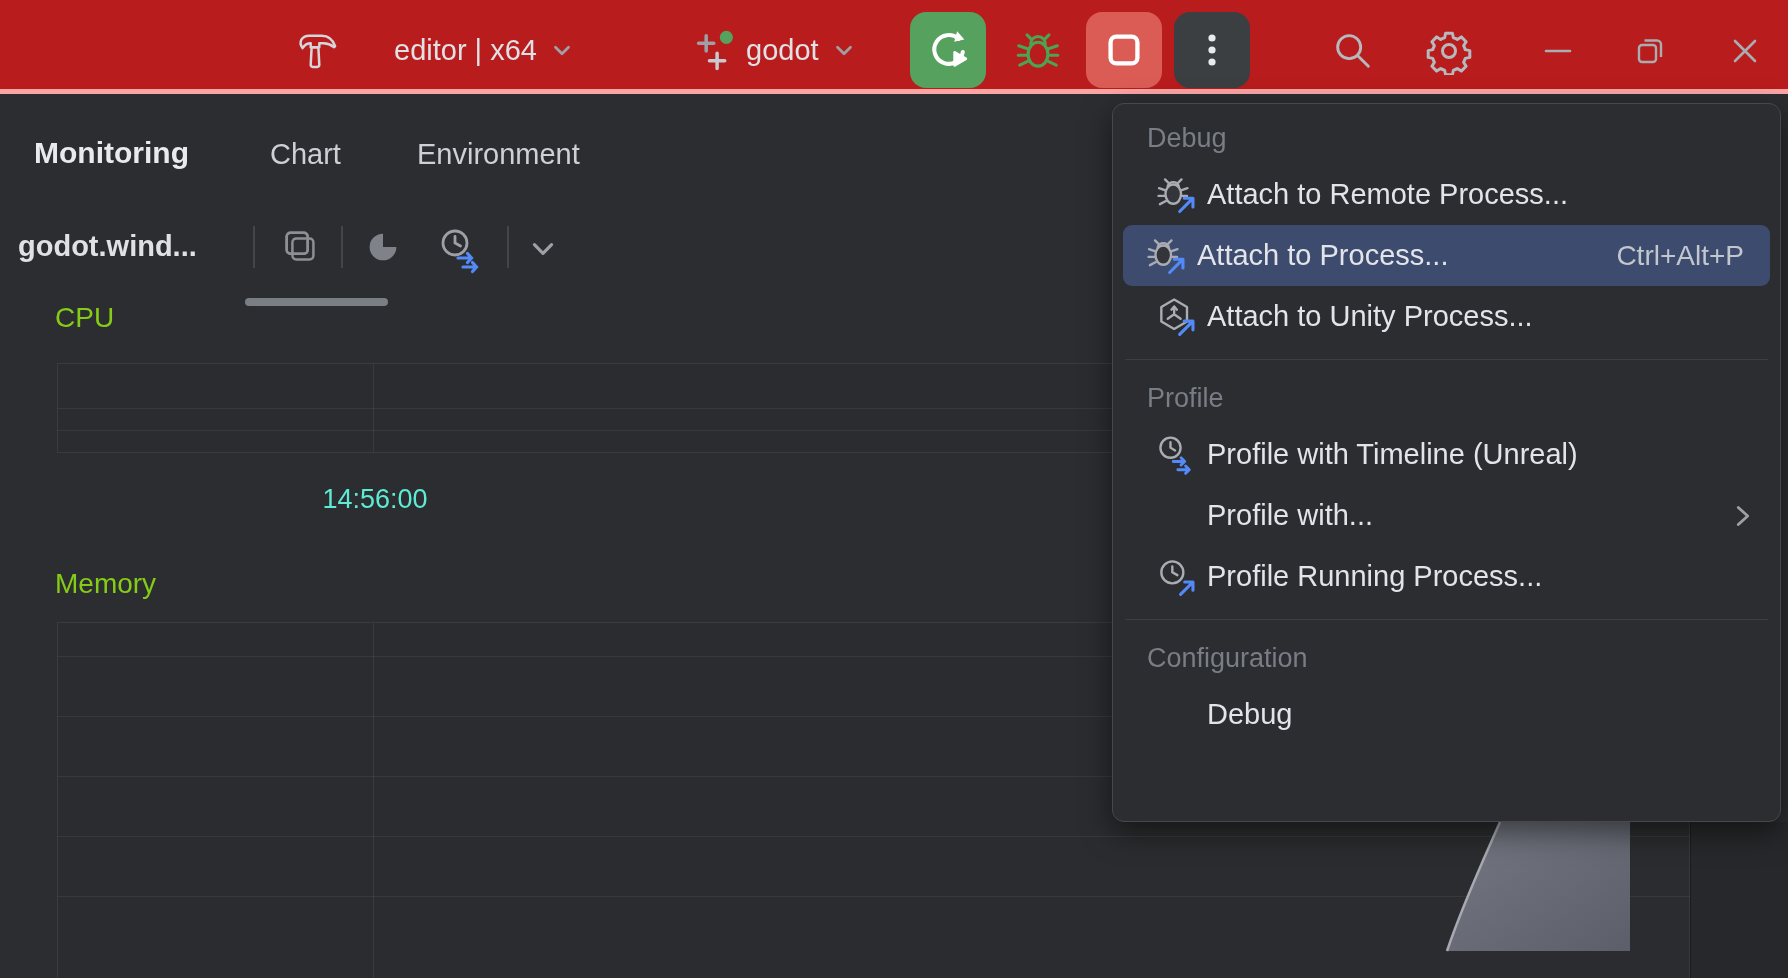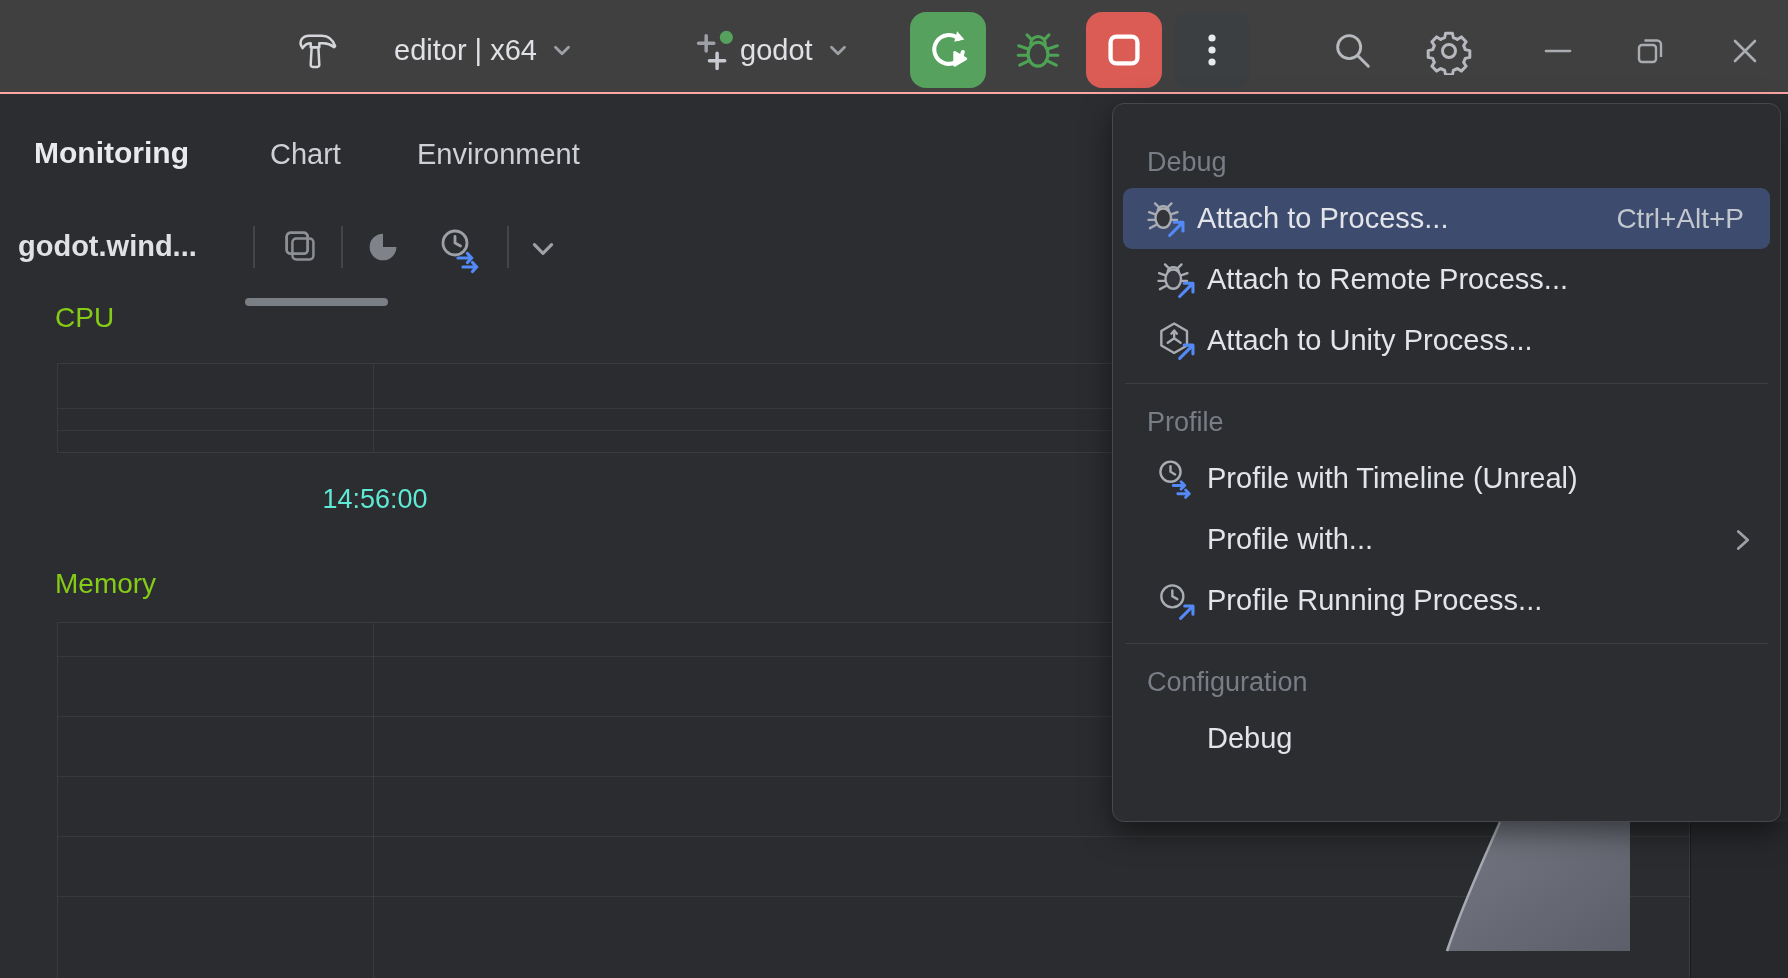--- a/index.html
+++ b/index.html
@@ -9,21 +9,21 @@
     background:#2B2D30;
     font-family:"Liberation Sans", sans-serif;
     color:#DFE1E5;
     -webkit-font-smoothing:antialiased;
   }
   svg{ display:block; }
 
   
   .titlebar{
     position:absolute; left:0; top:0; width:1788px; height:94px;
-    background:#404040; border-bottom:2px solid #fca5a5;
+    background:#b91c1c; border-bottom:5px solid #fca5a5;
   }
   .tb-item{ position:absolute; top:0; height:101px; display:flex; align-items:center; }
   .tb-text{ font-size:29px; color:#DFE1E5; }
   .tb-btn{
     position:absolute; top:12px; width:76px; height:76px; border-radius:16px;
     display:flex; align-items:center; justify-content:center;
   }
   .run-btn{ left:910px; background:#57A15E; }
   .debug-btn{ left:1000px; background:transparent; }
   .stop-btn{ left:1086px; background:#DB5C55; }
@@ -71,21 +71,21 @@
     position:absolute; left:1690px; top:822px; width:98px; height:156px;
     background:#26282B; border-left:1px solid #1A1B1D;
   }
   .stand-shape{ position:absolute; left:1443px; top:822px; }
 
   
   .menu{
     position:absolute; left:1112px; top:103px; width:669px; height:719px;
     background:#2B2D30; border:1px solid #46484D; border-radius:12px;
     box-shadow:0 10px 30px rgba(0,0,0,0.5);
-    padding-top:32px;
+    padding-top:8px;
   }
   .menu-header{ height:52px; display:flex; align-items:center; padding-left:34px;
     font-size:27px; color:#797D85; }
   .menu-item{ height:61px; display:flex; align-items:center; padding-left:30px; position:relative; }
   .menu-item.highlight{ margin:0 10px; padding-left:20px; border-radius:9px; background:#3D4B6E; }
   .mi-icon{ width:46px; height:46px; flex:0 0 46px; display:flex; align-items:center; justify-content:center; }
   .mi-label{ font-size:29px; color:#E2E4E9; margin-left:8px; white-space:nowrap; }
   .mi-shortcut{ margin-left:auto; margin-right:26px; font-size:28px; color:#C2C6CD; }
   .mi-sub{ margin-left:auto; margin-right:22px; }
   .menu-sep{ height:1px; background:#3C3E42; margin:12px 12px; }
@@ -110,21 +110,21 @@
   </span>
 
   <span class="tb-item" style="left:692px;">
     <svg width="48" height="48" viewBox="0 0 44 44">
       <g stroke="#9DA0A6" stroke-width="3.2" stroke-linecap="round" fill="none">
         <path d="M6 15 h14 M13 8 v14"></path>
         <path d="M16 31 h14 M23 24 v14" stroke="#C7CAD0"></path>
       </g>
       <circle cx="31.5" cy="9.5" r="6" fill="#57A15E"></circle>
     </svg>
-    <span class="tb-text" style="margin-left:0">godot</span>
+    <span class="tb-text" style="margin-left:6px">godot</span>
     <svg style="margin-left:12px" width="26" height="26" viewBox="0 0 28 28" fill="none" stroke="#9DA0A6" stroke-width="3" stroke-linecap="round" stroke-linejoin="round">
       <path d="M7 10 l7 7 7 -7"></path>
     </svg>
   </span>
 
   <span class="tb-btn run-btn">
     <svg width="46" height="46" viewBox="0 0 48 48">
       <path d="M35 12.5 A15 15 0 1 0 39.5 26" fill="none" stroke="#FFFFFF" stroke-width="4.2" stroke-linecap="round"></path>
       <path d="M33.5 4.5 L41 13 L30.5 15.5 Z" fill="#FFFFFF"></path>
       <path d="M31 26.5 L42.5 33.2 L31 40 Z" fill="#FFFFFF" stroke="#FFFFFF" stroke-width="3" stroke-linejoin="round"></path>
@@ -258,55 +258,55 @@
     </defs>
     <path d="M57 0 L187 0 L187 129 L4 129 C 19 84 39 41 57 0 Z" fill="url(#standg)"></path>
     <path d="M57 0 C 39 41 19 84 4 129" fill="none" stroke="#A7AAB2" stroke-width="2.5"></path>
   </svg>
 </span>
 
 <div class="menu">
 
   <div class="menu-header">Debug</div>
 
-  <div class="menu-item highlight">
-    <span class="mi-icon">
+  <div class="menu-item">
+    <span class="mi-icon" style="margin-left:10px">
       <svg width="44" height="44" viewBox="0 0 48 48" fill="none">
         <g stroke="#A9ACB2" stroke-width="2.6" stroke-linecap="round">
           <ellipse cx="21" cy="23" rx="8.5" ry="10.5" fill="#33353A"></ellipse>
           <path d="M15 14 a6.5 6.5 0 0 1 12 0"></path>
           <path d="M15.5 10.5 L12 7 M26.5 10.5 L30 7"></path>
           <path d="M12.5 19 L5.5 16.5 M12 25 L5 25 M13 30.5 L6.5 34"></path>
           <path d="M29.5 19 L36.5 16.5 M30 25 L36 25"></path>
         </g>
         <g stroke="#548AF7" stroke-width="3.4" stroke-linecap="round" stroke-linejoin="round">
           <path d="M28 42 L42 28 M33 27.5 L42.5 27.5 L42.5 37"></path>
         </g>
       </svg>
     </span>
-    <span class="mi-label">Attach to Process...</span>
-    <span class="mi-shortcut">Ctrl+Alt+P</span>
-  </div>
-
-  <div class="menu-item">
-    <span class="mi-icon" style="margin-left:10px">
+    <span class="mi-label">Attach to Remote Process...</span>
+  </div>
+
+  <div class="menu-item highlight">
+    <span class="mi-icon">
       <svg width="44" height="44" viewBox="0 0 48 48" fill="none">
         <g stroke="#A9ACB2" stroke-width="2.6" stroke-linecap="round">
           <ellipse cx="21" cy="23" rx="8.5" ry="10.5" fill="#33353A"></ellipse>
           <path d="M15 14 a6.5 6.5 0 0 1 12 0"></path>
           <path d="M15.5 10.5 L12 7 M26.5 10.5 L30 7"></path>
           <path d="M12.5 19 L5.5 16.5 M12 25 L5 25 M13 30.5 L6.5 34"></path>
           <path d="M29.5 19 L36.5 16.5 M30 25 L36 25"></path>
         </g>
         <g stroke="#548AF7" stroke-width="3.4" stroke-linecap="round" stroke-linejoin="round">
           <path d="M28 42 L42 28 M33 27.5 L42.5 27.5 L42.5 37"></path>
         </g>
       </svg>
     </span>
-    <span class="mi-label">Attach to Remote Process...</span>
+    <span class="mi-label">Attach to Process...</span>
+    <span class="mi-shortcut">Ctrl+Alt+P</span>
   </div>
 
   <div class="menu-item">
     <span class="mi-icon" style="margin-left:10px">
       <svg width="44" height="44" viewBox="0 0 48 48" fill="none">
         <g stroke="#A9ACB2" stroke-width="2.6" stroke-linejoin="round" stroke-linecap="round">
           <path d="M22 5 L36 13 V29 L22 37 L8 29 V13 Z"></path>
           <path d="M22 13 V21 M22 21 L15 26 M22 21 L29 26"></path>
           <path d="M19 16 L22 12.5 L25 16"></path>
         </g>

